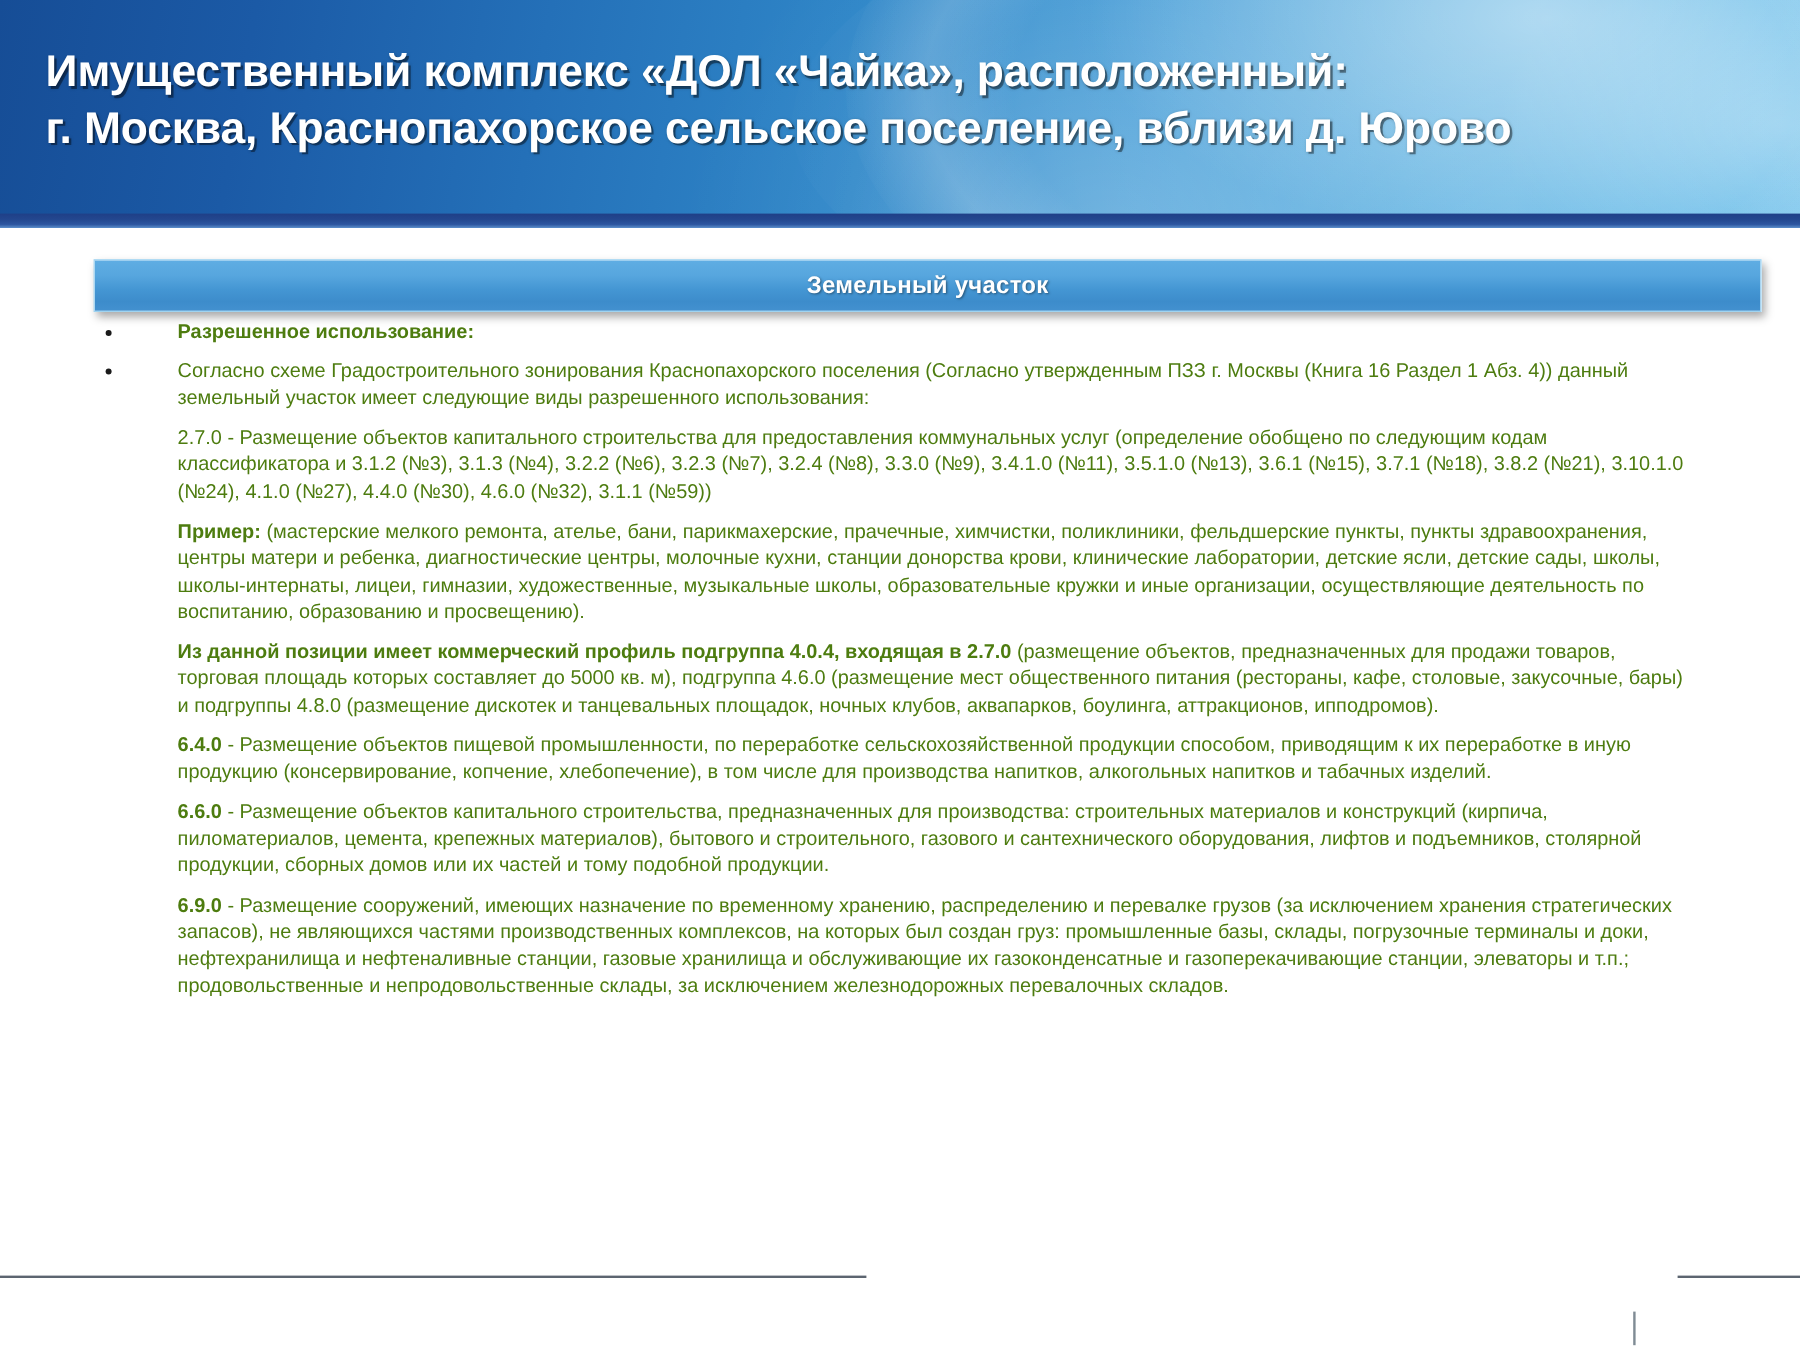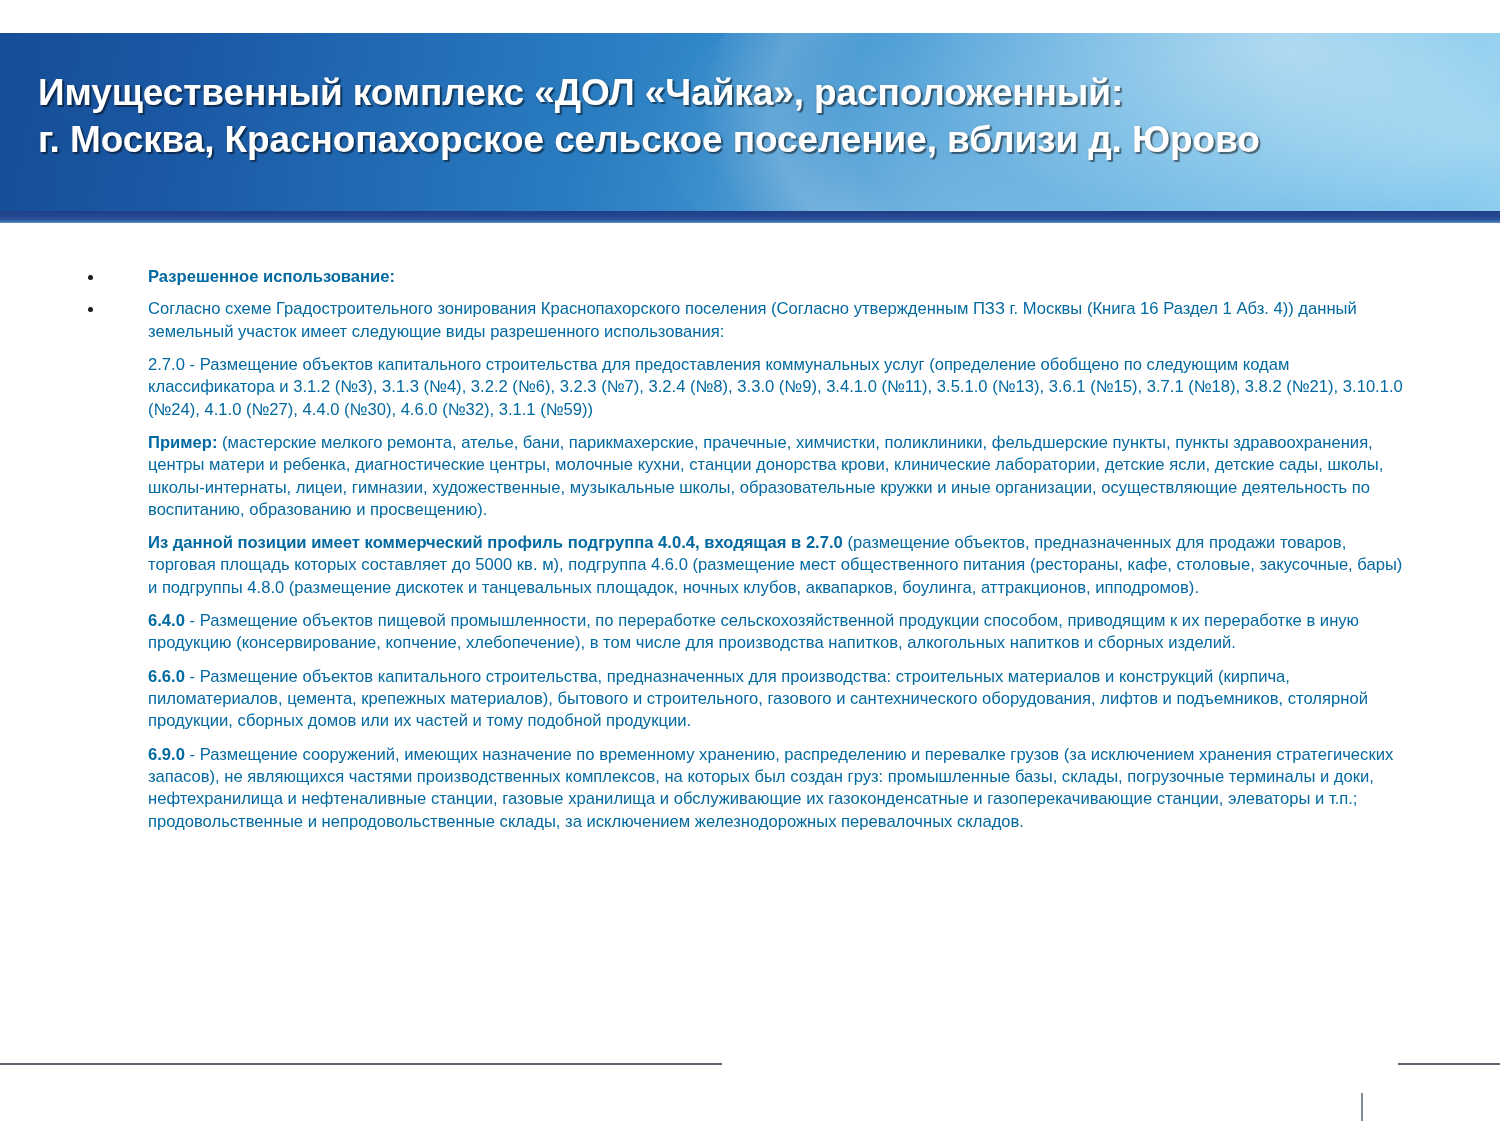--- a/index.html
+++ b/index.html
@@ -46,21 +46,20 @@
       linear-gradient(100deg,
           #164d96 0%,
           #1b5aa6 14%,
           #2470b8 30%,
           #3088c9 48%,
           #3f9ad6 64%,
           #4ea9de 78%,
           #56b2e4 90%,
           #5cb8e8 100%);
     overflow: hidden;
-    margin-top: 33px;
   }
   
   #header-sheen {
     position: absolute;
     left: 44%;
     top: -62%;
     width: 78%;
     height: 230%;
     background: linear-gradient(96deg,
         rgba(255,255,255,0.00) 0%,
@@ -147,21 +146,21 @@
     left: 0;
     top: 266px;
     width: 1500px;
   }
   .para {
     position: relative;
     margin: 0 0 0 0;
     padding: 0 92px 0 148px;
     font-size: 16.6px;
     line-height: 1.345;
-    color: #0369a1;
+    color: #4d7c0f;
     text-align: left;
   }
   .para + .para {
     margin-top: 11px;
   }
   .para.tight + .para.tight {
     margin-top: 10px;
   }
   .bullet-dot {
     position: absolute;
@@ -208,20 +207,23 @@
 <div id="slide">
 
   <div id="header">
     <div id="header-sheen"></div>
     <div id="header-arc"></div>
     <div id="header-title">Имущественный комплекс «ДОЛ «Чайка», расположенный:
 г. Москва, Краснопахорское сельское поселение, вблизи д. Юрово</div>
     <div id="header-bottom-strip"></div>
   </div>
 
+  <div id="section-banner">
+    <span id="section-banner-label">Земельный участок</span>
+  </div>
 
   <div id="content">
 
     <p class="para tight">
       <span class="bullet-dot"></span>
       <span class="b">Разрешенное использование:</span>
     </p>
 
     <p class="para tight">
       <span class="bullet-dot"></span>
@@ -235,21 +237,21 @@
     <p class="para">
       <span class="b">Пример:</span><span> (мастерские мелкого ремонта, ателье, бани, парикмахерские, прачечные, химчистки, поликлиники, фельдшерские пункты, пункты здравоохранения, центры матери и ребенка, диагностические центры, молочные кухни, станции донорства крови, клинические лаборатории, детские ясли, детские сады, школы, школы-интернаты, лицеи, гимназии, художественные, музыкальные школы, образовательные кружки и иные организации, осуществляющие деятельность по воспитанию, образованию и просвещению).</span>
     </p>
 
     <p class="para">
       <span class="b">Из данной позиции имеет коммерческий профиль подгруппа 4.0.4, входящая в 2.7.0</span><span> (размещение объектов, предназначенных для продажи товаров, торговая площадь которых составляет до 5000 кв. м), подгруппа 4.6.0 (размещение мест общественного питания (рестораны, кафе, столовые, закусочные, бары) и подгруппы 4.8.0 (размещение дискотек и танцевальных площадок, ночных клубов, аквапарков, боулинга, аттракционов, ипподромов).</span>
     </p>
 
 
     <p class="para">
-      <span class="b">6.4.0</span><span> - Размещение объектов пищевой промышленности, по переработке сельскохозяйственной продукции способом, приводящим к их переработке в иную продукцию (консервирование, копчение, хлебопечение), в том числе для производства напитков, алкогольных напитков и сборных изделий.</span>
+      <span class="b">6.4.0</span><span> - Размещение объектов пищевой промышленности, по переработке сельскохозяйственной продукции способом, приводящим к их переработке в иную продукцию (консервирование, копчение, хлебопечение), в том числе для производства напитков, алкогольных напитков и табачных изделий.</span>
     </p>
 
     <p class="para">
       <span class="b">6.6.0</span><span> - Размещение объектов капитального строительства, предназначенных для производства: строительных материалов и конструкций (кирпича, пиломатериалов, цемента, крепежных материалов), бытового и строительного, газового и сантехнического оборудования, лифтов и подъемников, столярной продукции, сборных домов или их частей и тому подобной продукции.</span>
     </p>
 
     <p class="para">
       <span class="b">6.9.0</span><span> - Размещение сооружений, имеющих назначение по временному хранению, распределению и перевалке грузов (за исключением хранения стратегических запасов), не являющихся частями производственных комплексов, на которых был создан груз: промышленные базы, склады, погрузочные терминалы и доки, нефтехранилища и нефтеналивные станции, газовые хранилища и обслуживающие их газоконденсатные и газоперекачивающие станции, элеваторы и т.п.; продовольственные и непродовольственные склады, за исключением железнодорожных перевалочных складов.</span>
     </p>
 

